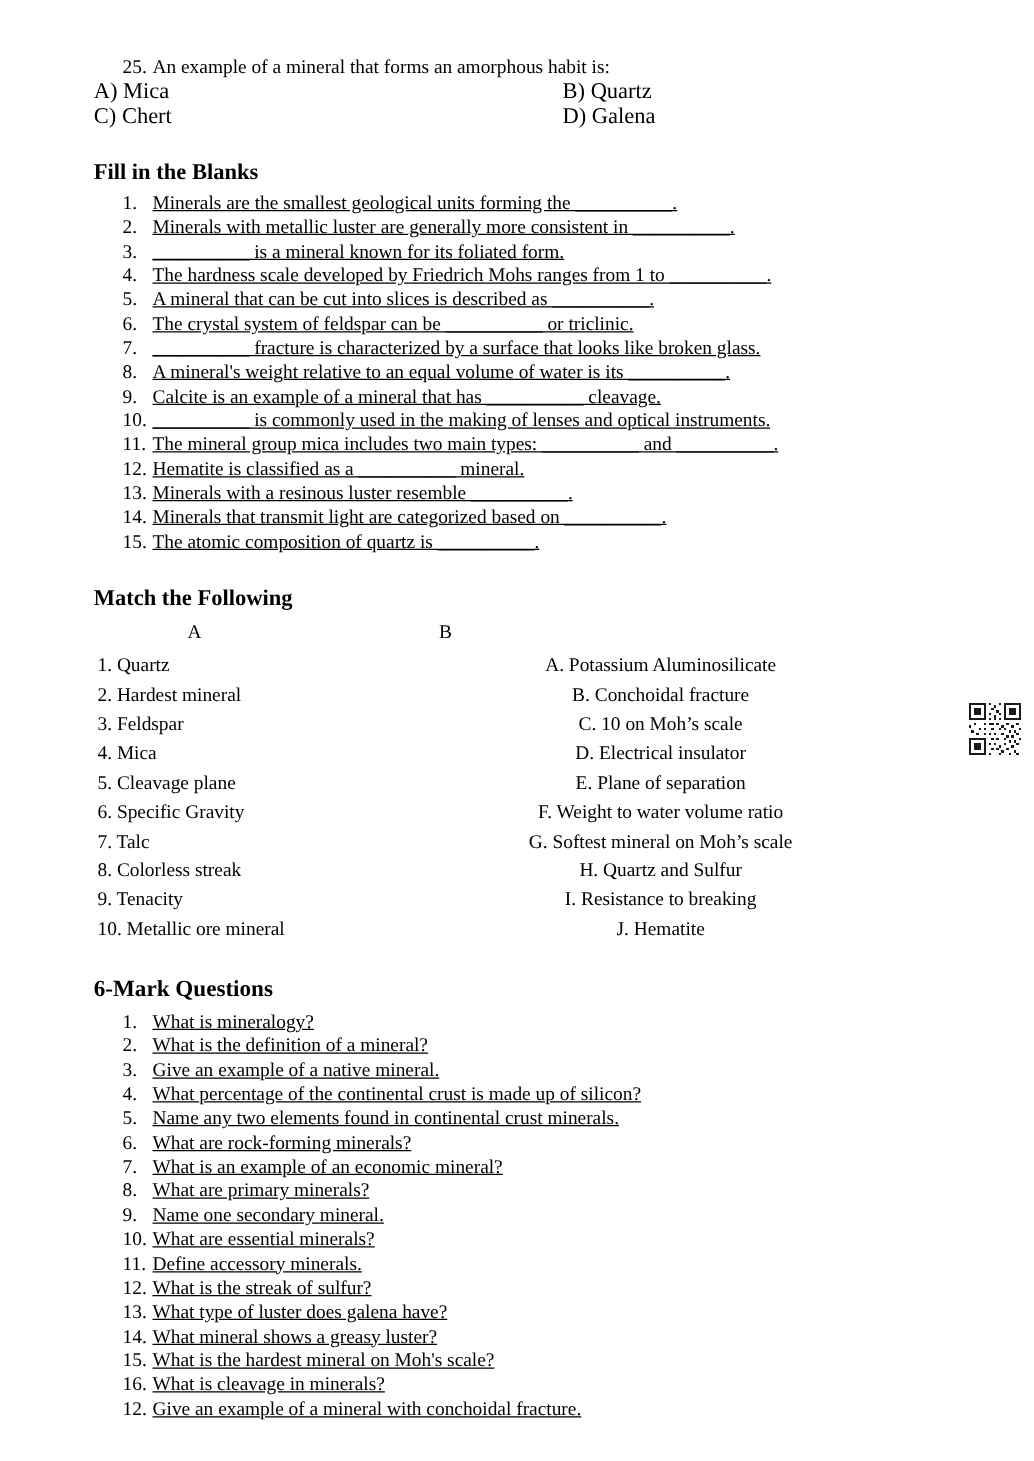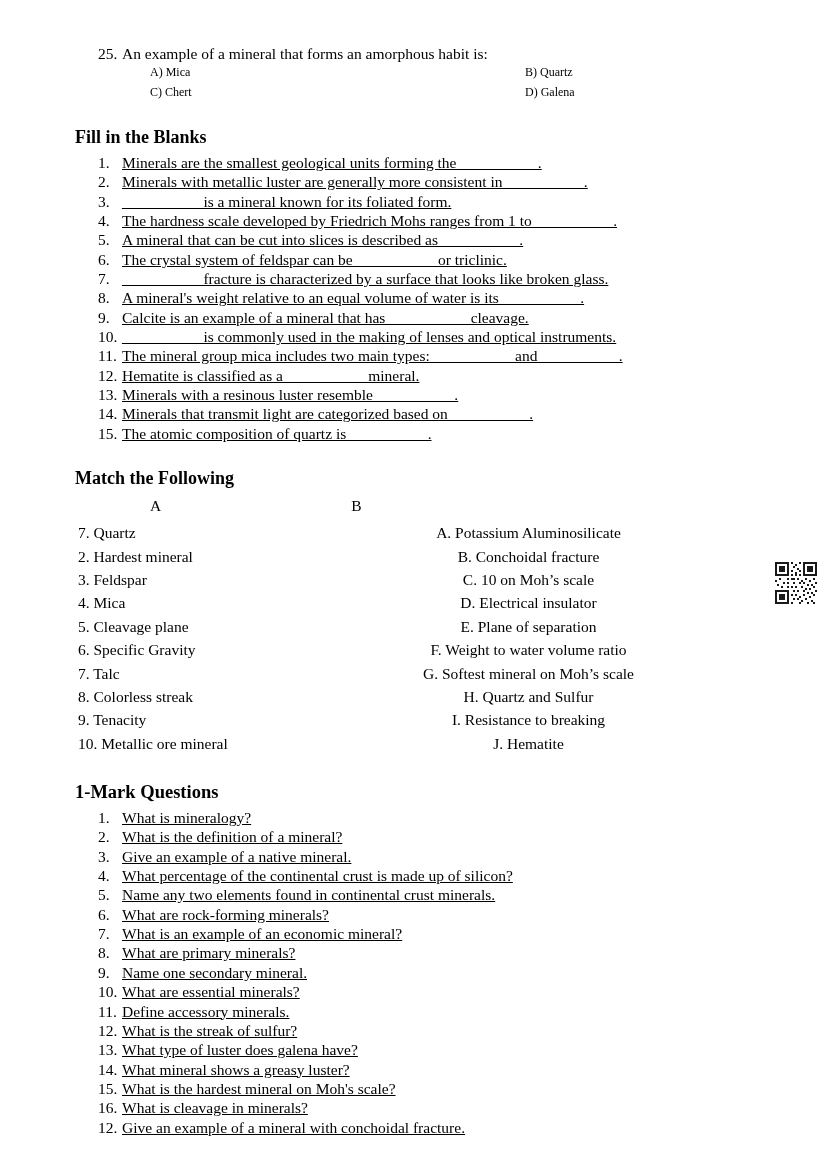--- a/index.html
+++ b/index.html
@@ -17,22 +17,21 @@
     width: 100%; height: 100%;
     padding: 44px 20px 20px 75px;
   }
   
   .q25 { margin-left: 23px; }
   .q-line { display: flex; font-size: 15.5px; line-height: 19px; }
   .q-num { flex: 0 0 24px; }
   .options-grid {
     display: grid;
     grid-template-columns: 375px auto;
-    margin-left: 75px;
-    font-size: 12px;
+    font-size: 18px;
     line-height: 19.5px;
   }
   
   h2.section-heading {
     font-size: 18px;
     line-height: 22px;
     font-weight: bold;
     margin: 24px 0 5px 0;
   }
   h2.one-mark-heading { font-size: 18.5px; }
@@ -181,21 +180,21 @@
 
   <section>
     <h2 class="section-heading">Match the Following</h2>
     <div class="match-wrap">
       <div class="match-headers">
         <span class="ha">A</span>
         <span class="hb">B</span>
       </div>
 
         <div class="match-row">
-          <div class="match-a">7. Quartz</div>
+          <div class="match-a">1. Quartz</div>
           <div class="match-b">A. Potassium Aluminosilicate</div>
         </div>
 
         <div class="match-row">
           <div class="match-a">2. Hardest mineral</div>
           <div class="match-b">B. Conchoidal fracture</div>
         </div>
 
         <div class="match-row">
           <div class="match-a">3. Feldspar</div>
@@ -234,21 +233,21 @@
 
         <div class="match-row">
           <div class="match-a">10. Metallic ore mineral</div>
           <div class="match-b">J. Hematite</div>
         </div>
 
     </div>
   </section>
 
   <section>
-    <h2 class="section-heading one-mark-heading">1-Mark Questions</h2>
+    <h2 class="section-heading one-mark-heading">6-Mark Questions</h2>
     <div>
 
         <div class="num-item">
           <span class="item-num">1.</span>
           <span class="item-text">What is mineralogy?</span>
         </div>
 
         <div class="num-item">
           <span class="item-num">2.</span>
           <span class="item-text">What is the definition of a mineral?</span>

